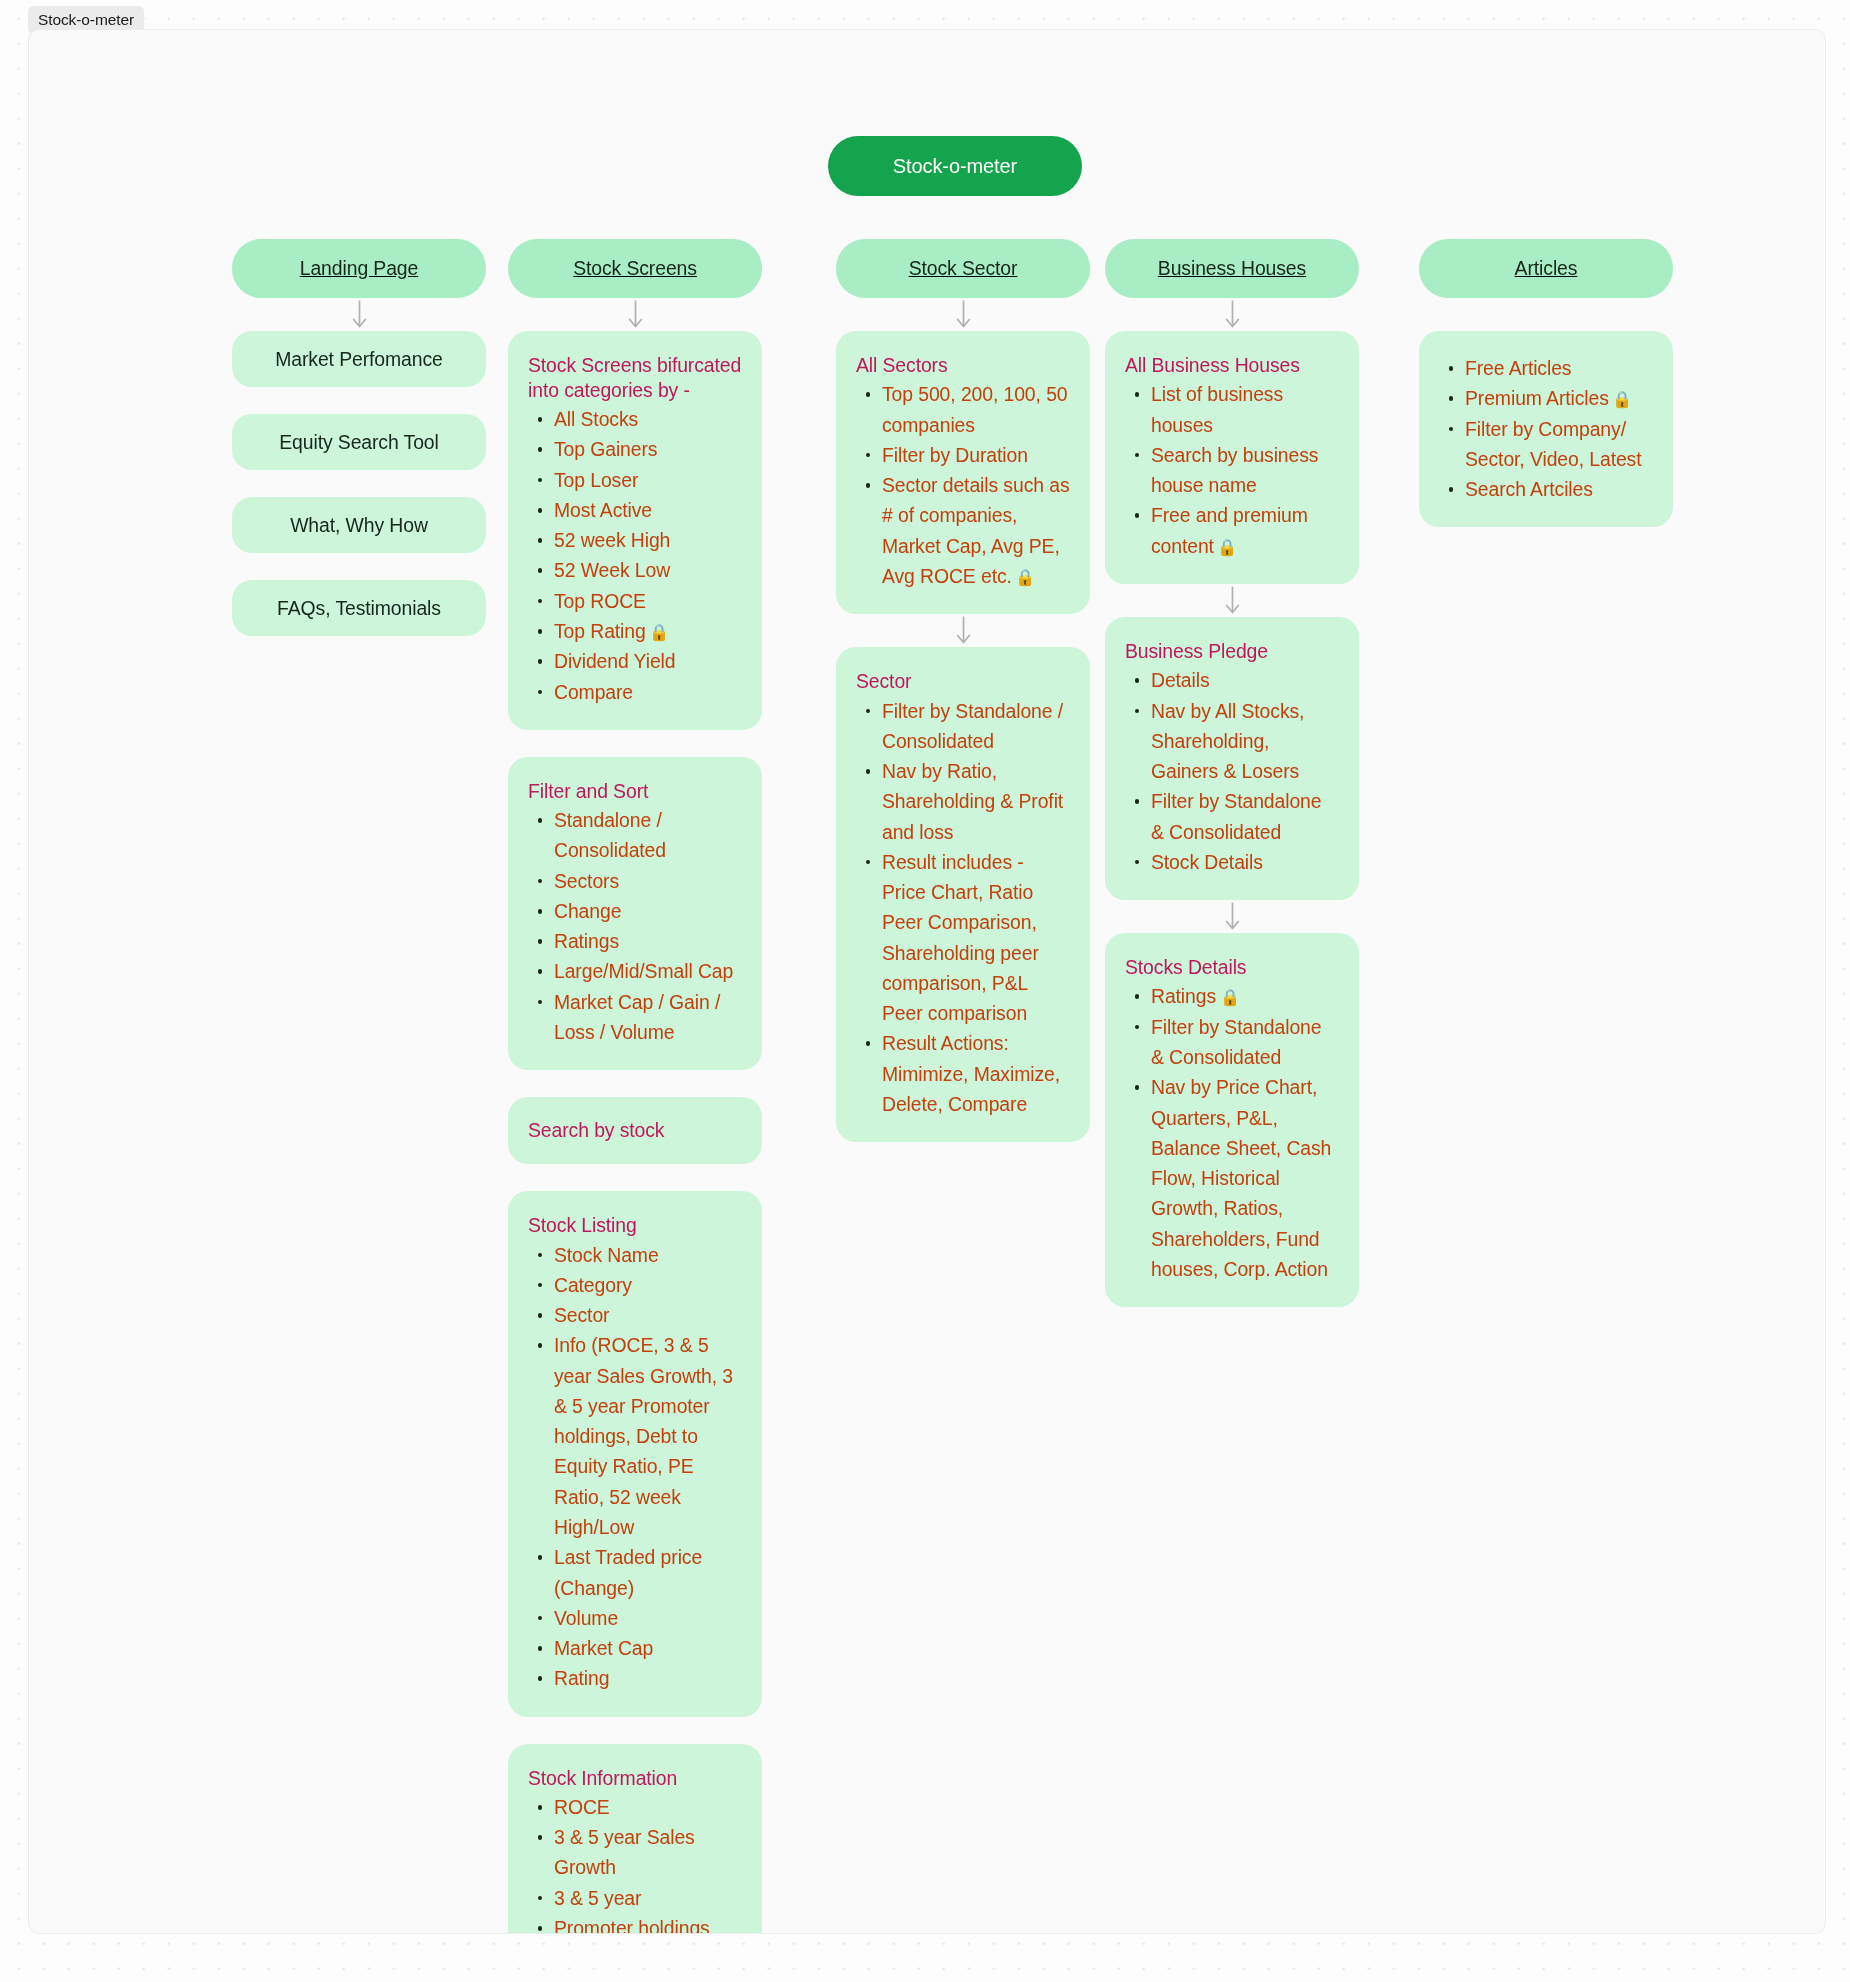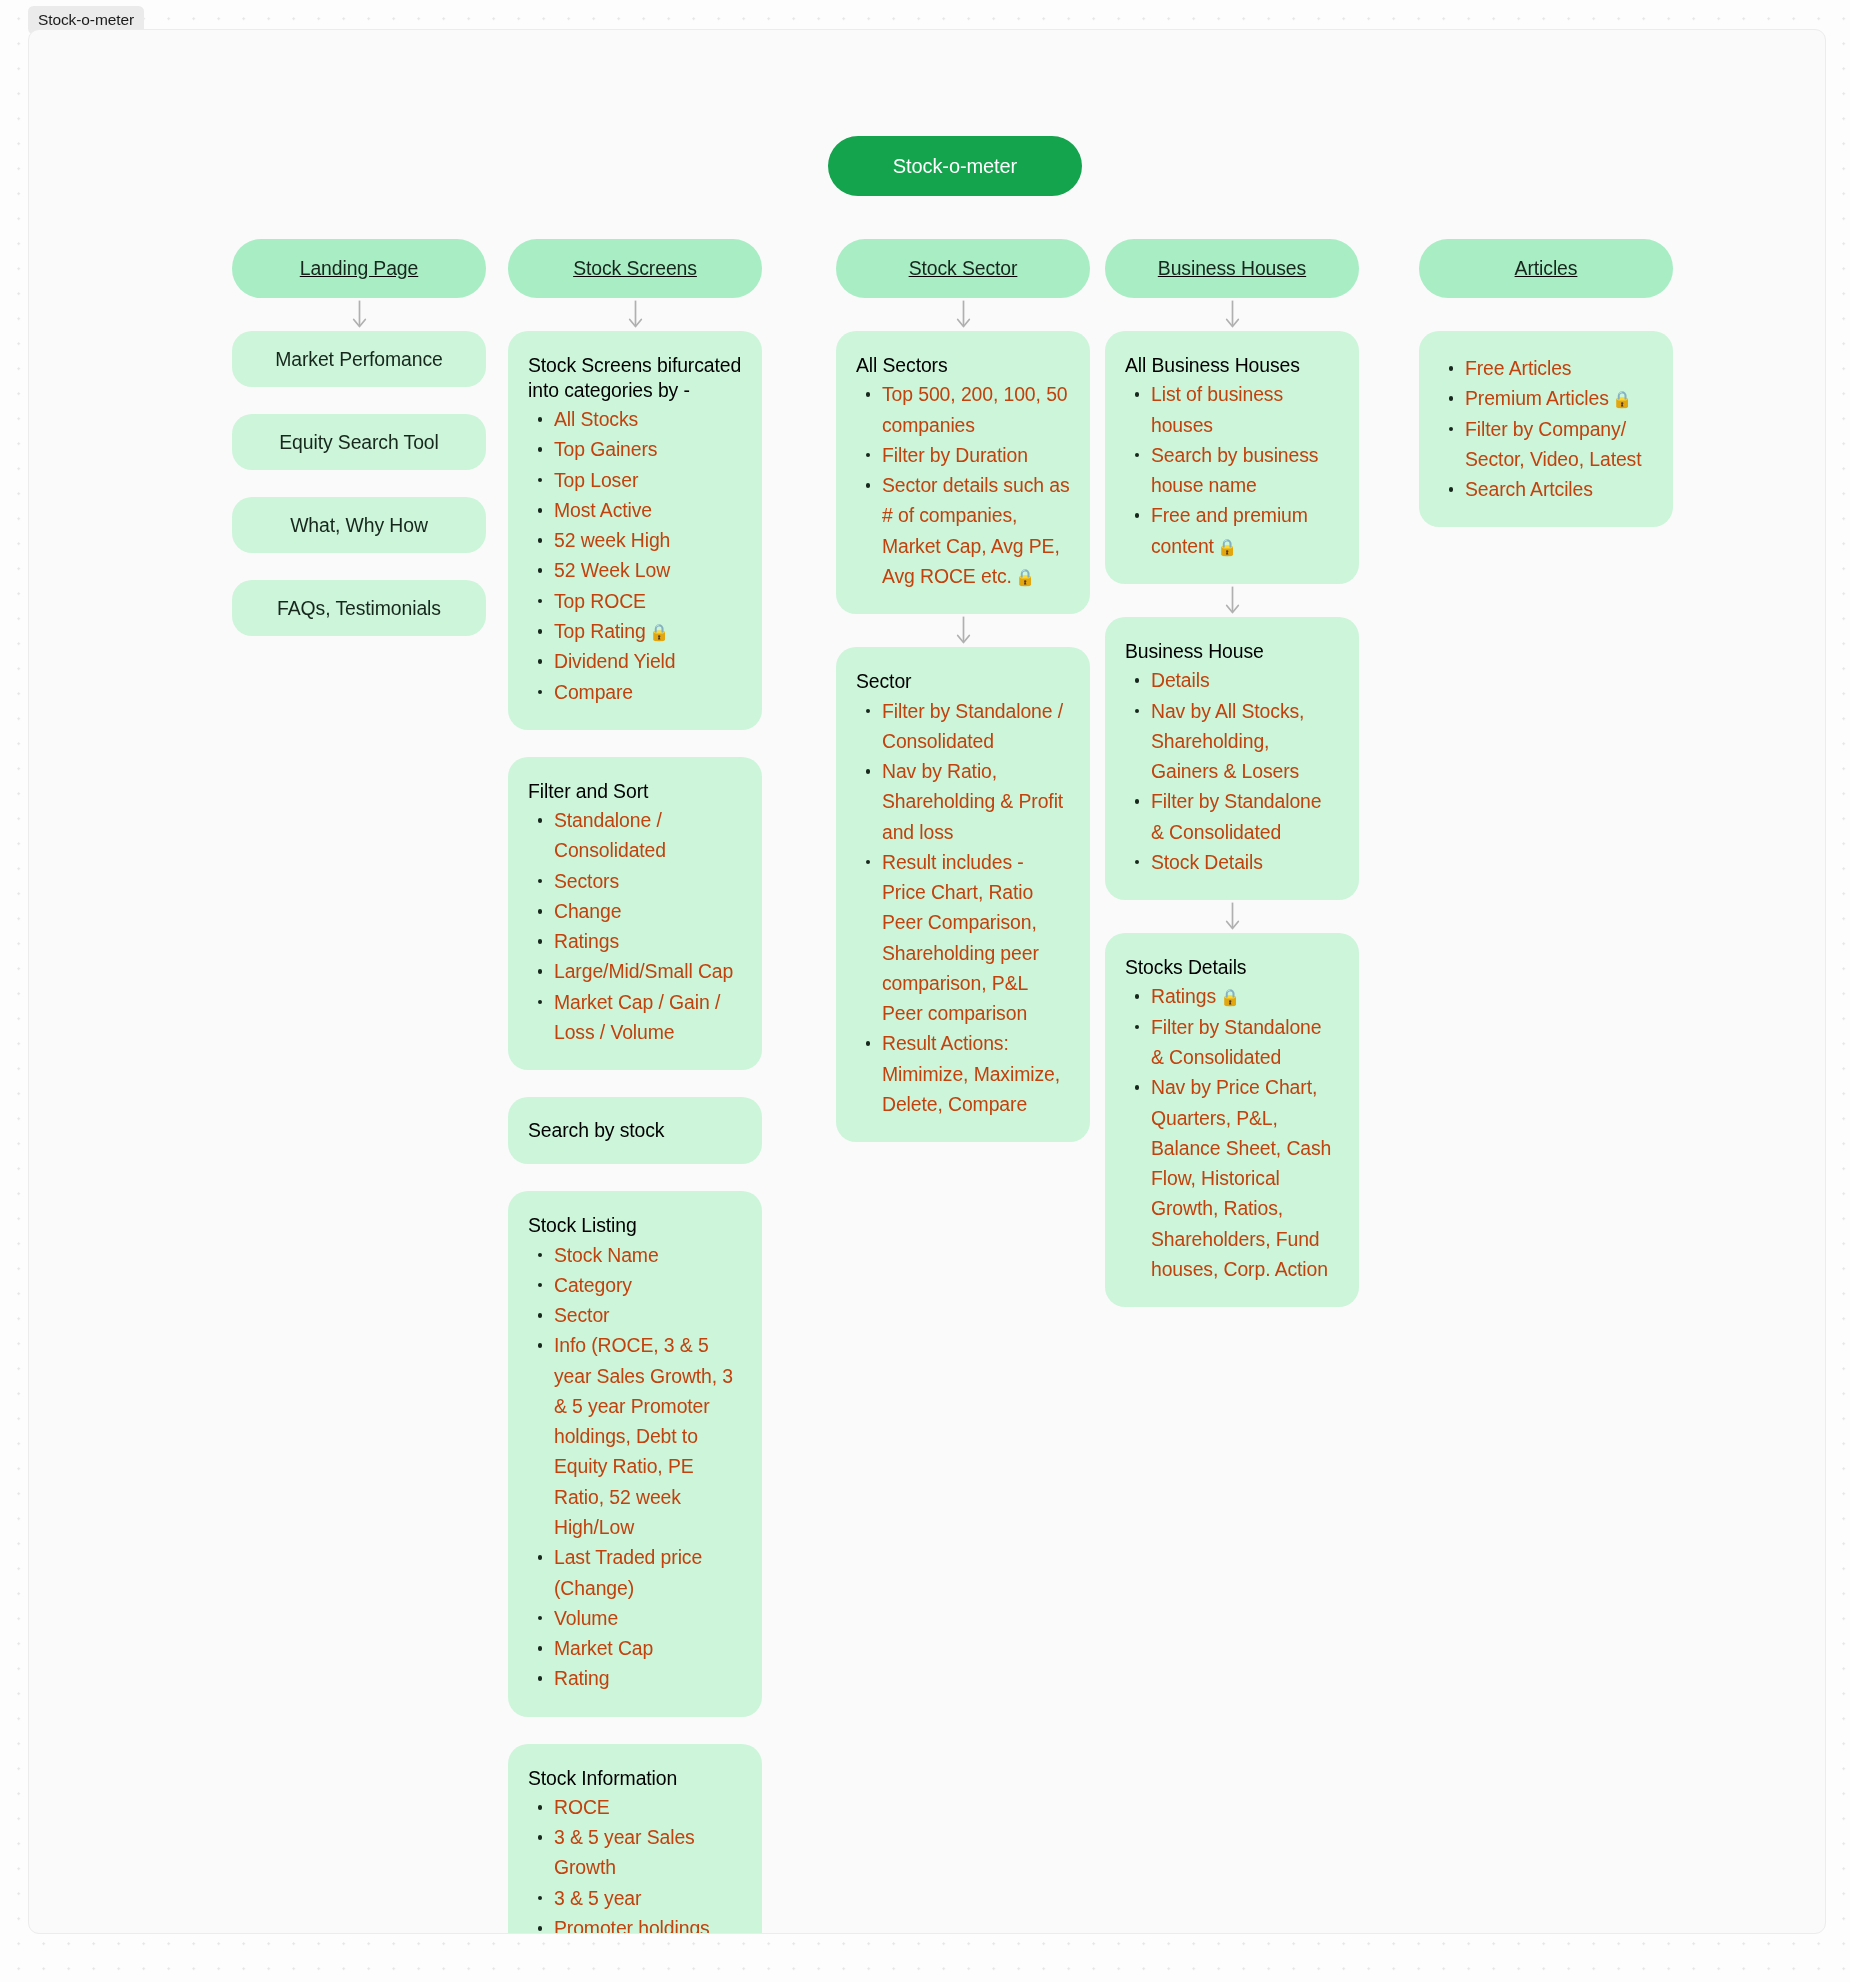--- a/index.html
+++ b/index.html
@@ -134,21 +134,21 @@
   
   .card {
     width: 254px;
     background: #ccf5da;
     border-radius: 20px;
     box-sizing: border-box;
     padding: 22px 20px 23px 20px;
     margin-bottom: 27px;
   }
   .card .card-title {
-    color: #000000;
+    color: #be185d;
     font-size: 19.4px;
     line-height: 1.28;
     letter-spacing: -0.1px;
     margin: 0 0 1.5px 0;
   }
   .card ul {
     margin: 0;
     padding: 0 0 0 26px;
     list-style: none;
   }
@@ -340,21 +340,21 @@
         </div>
         <div style="margin-top: -27px;">
           <div class="arrow">
             <svg width="17" height="31" viewBox="0 0 22 40" aria-hidden="true">
               <path d="M11 2 L11 34" stroke="#b0b0b0" stroke-width="2.2" fill="none"></path>
               <path d="M3.5 26.5 L11 35.5 L18.5 26.5" stroke="#b0b0b0" stroke-width="2.2" fill="none" stroke-linecap="round" stroke-linejoin="round"></path>
             </svg>
           </div>
         </div>
         <div class="card">
-          <div class="card-title">Business House</div>
+          <div class="card-title">Business Pledge</div>
           <ul>
             <li><span>Details</span></li>
             <li><span>Nav by All Stocks, Shareholding, Gainers &amp; Losers</span></li>
             <li><span>Filter by Standalone &amp; Consolidated</span></li>
             <li><span>Stock Details</span></li>
           </ul>
         </div>
         <div style="margin-top: -27px;">
           <div class="arrow">
             <svg width="17" height="31" viewBox="0 0 22 40" aria-hidden="true">

